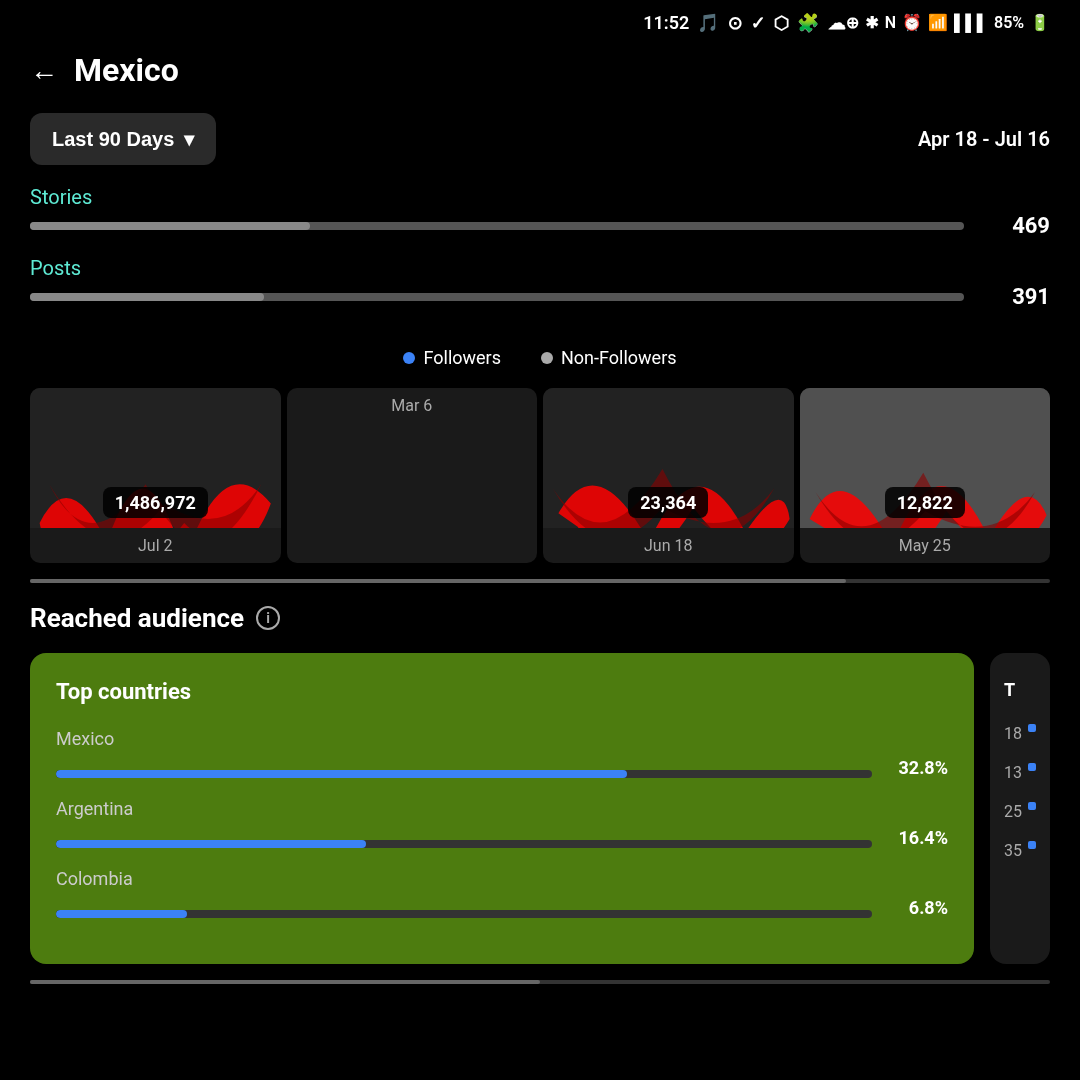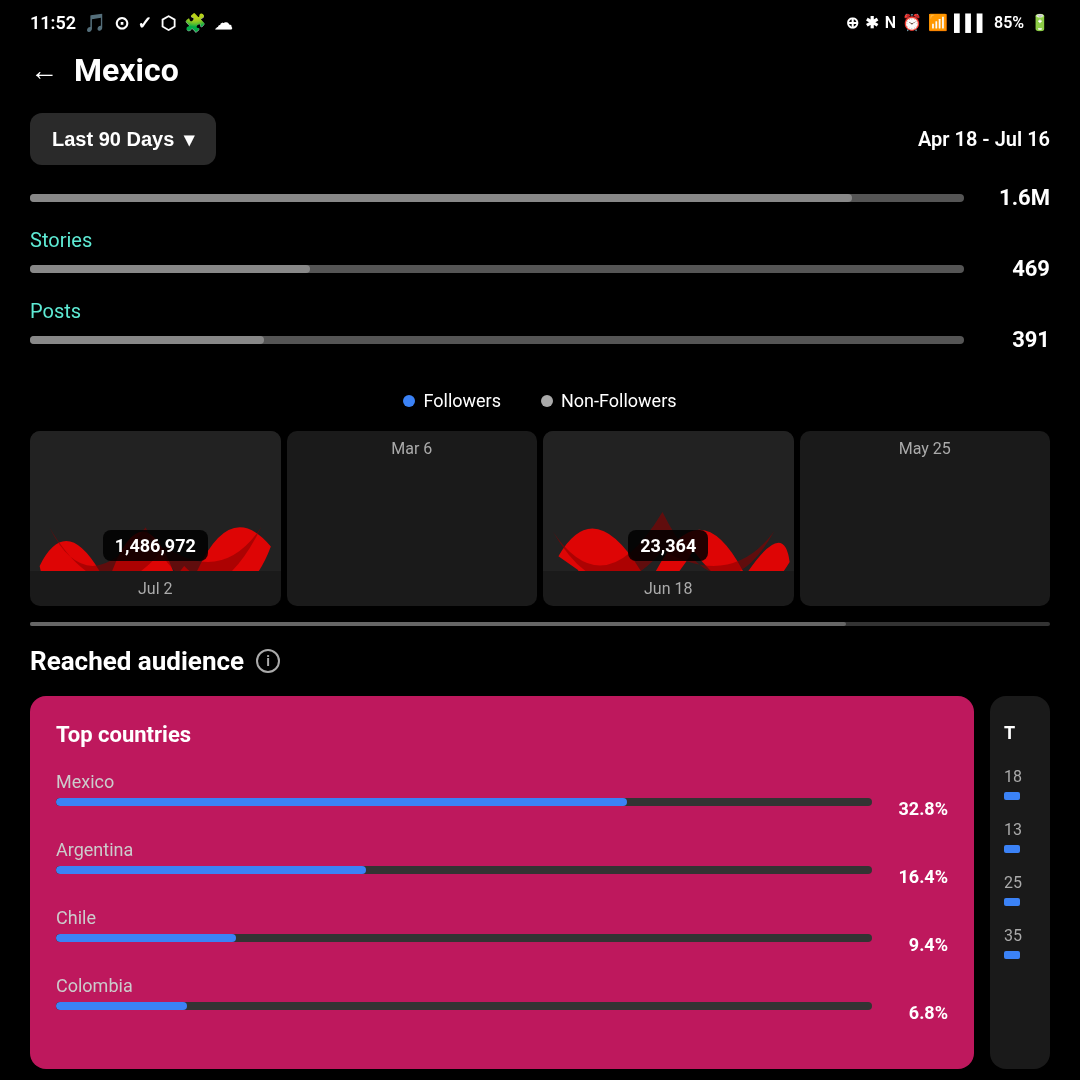--- a/index.html
+++ b/index.html
@@ -10,21 +10,21 @@
       font-family: -apple-system, BlinkMacSystemFont, 'Segoe UI', Roboto, sans-serif;
       width: 1080px;
       height: 1080px;
       overflow: hidden;
       position: relative;
     }
 
     
     .status-bar {
       display: flex;
-      justify-content: space-between;
+      justify-content: flex-end;
       align-items: center;
       padding: 12px 30px 8px;
       font-size: 18px;
       font-weight: 600;
     }
     .status-left { display: flex; align-items: center; gap: 8px; }
     .status-right { display: flex; align-items: center; gap: 6px; font-size: 16px; }
 
     
     .header {
@@ -215,21 +215,21 @@
 
     
     .cards-row {
       display: flex;
       gap: 0;
       padding: 0 30px;
       overflow: hidden;
     }
 
     .country-card {
-      background: #be185d;
+      background: #4d7c0f;
       border-radius: 16px;
       padding: 26px 26px;
       flex: 1;
       margin-right: 16px;
     }
 
     .partial-card {
       background: #1a1a1a;
       border-radius: 16px;
       padding: 26px 14px;
@@ -246,22 +246,23 @@
     .country-row {
       margin-bottom: 20px;
     }
     .country-name {
       font-size: 18px;
       color: #ccc;
       margin-bottom: 6px;
     }
     .country-bar-row {
       display: flex;
-      align-items: flex-start;
+      align-items: flex-end;
       gap: 21px;
+      margin-top: 8px;
     }
     .country-bar-bg {
       flex: 1;
       height: 8px;
       background: #333;
       border-radius: 4px;
       overflow: hidden;
     }
     .country-bar-fill {
       height: 100%;
@@ -272,21 +273,21 @@
       font-size: 18px;
       font-weight: 700;
       min-width: 55px;
       text-align: right;
     }
 
     
     .partial-bar-item {
       margin-bottom: 20px;
       display: flex;
-      flex-direction: column;
+      flex-direction: row;
       gap: 6px;
     }
     .partial-num {
       font-size: 16px;
       color: #aaa;
       white-space: nowrap;
     }
     .partial-mini-bar {
       width: 16px;
       height: 8px;
@@ -348,28 +349,20 @@
 <div class="filter-row">
   <button class="filter-btn">
     <span>Last 90 Days</span>
     <span>▾</span>
   </button>
   <span class="date-range">Apr 18 - Jul 16</span>
 </div>
 
 <div class="stats-section">
 
-  <div class="stat-row">
-    <div class="stat-bar-container">
-      <div class="stat-bar">
-        <div class="stat-bar-fill" style="width: 88%;"></div>
-      </div>
-      <span class="stat-value">1.6M</span>
-    </div>
-  </div>
 
   <div class="stat-row">
     <div class="stat-label">Stories</div>
     <div class="stat-bar-container">
       <div class="stat-bar">
         <div class="stat-bar-fill" style="width: 30%;"></div>
       </div>
       <span class="stat-value">469</span>
     </div>
   </div>
@@ -425,20 +418,30 @@
         <path d="M5,52 Q32,92 62,42 Q92,102 120,52 Q98,82 62,62 Q32,98 5,52Z" fill="darkred" opacity="0.6"></path>
       </svg>
       <div class="post-count">
         <span class="post-count-badge">23,364</span>
       </div>
     </div>
     <div class="post-date">Jun 18</div>
   </div>
 
   <div class="post-card">
+    <div class="post-thumbnail" style="background: #444;">
+      <div class="post-thumbnail-dark" style="background: #555; opacity: 0.7;"></div>
+      <svg class="scribble-overlay" viewBox="0 0 130 140" preserveAspectRatio="none">
+        <path d="M5,68 Q22,33 48,82 Q72,22 98,78 Q118,42 128,66 Q108,104 76,64 Q46,114 15,74Z" fill="red" opacity="0.85"></path>
+        <path d="M8,54 Q34,94 64,44 Q94,104 122,54 Q100,84 65,64 Q35,100 8,54Z" fill="darkred" opacity="0.6"></path>
+      </svg>
+      <div class="post-count">
+        <span class="post-count-badge">12,822</span>
+      </div>
+    </div>
     <div class="post-date">May 25</div>
   </div>
 
 </div>
 
 <div class="scroll-bar">
   <div class="scroll-fill"></div>
 </div>
 
 <div class="section-title">
@@ -464,29 +467,20 @@
     <div class="country-row">
       <div class="country-name">Argentina</div>
       <div class="country-bar-row">
         <div class="country-bar-bg">
           <div class="country-bar-fill" style="width: 38%;"></div>
         </div>
         <span class="country-pct">16.4%</span>
       </div>
     </div>
 
-    <div class="country-row">
-      <div class="country-name">Chile</div>
-      <div class="country-bar-row">
-        <div class="country-bar-bg">
-          <div class="country-bar-fill" style="width: 22%;"></div>
-        </div>
-        <span class="country-pct">9.4%</span>
-      </div>
-    </div>
 
     <div class="country-row">
       <div class="country-name">Colombia</div>
       <div class="country-bar-row">
         <div class="country-bar-bg">
           <div class="country-bar-fill" style="width: 16%;"></div>
         </div>
         <span class="country-pct">6.8%</span>
       </div>
     </div>

